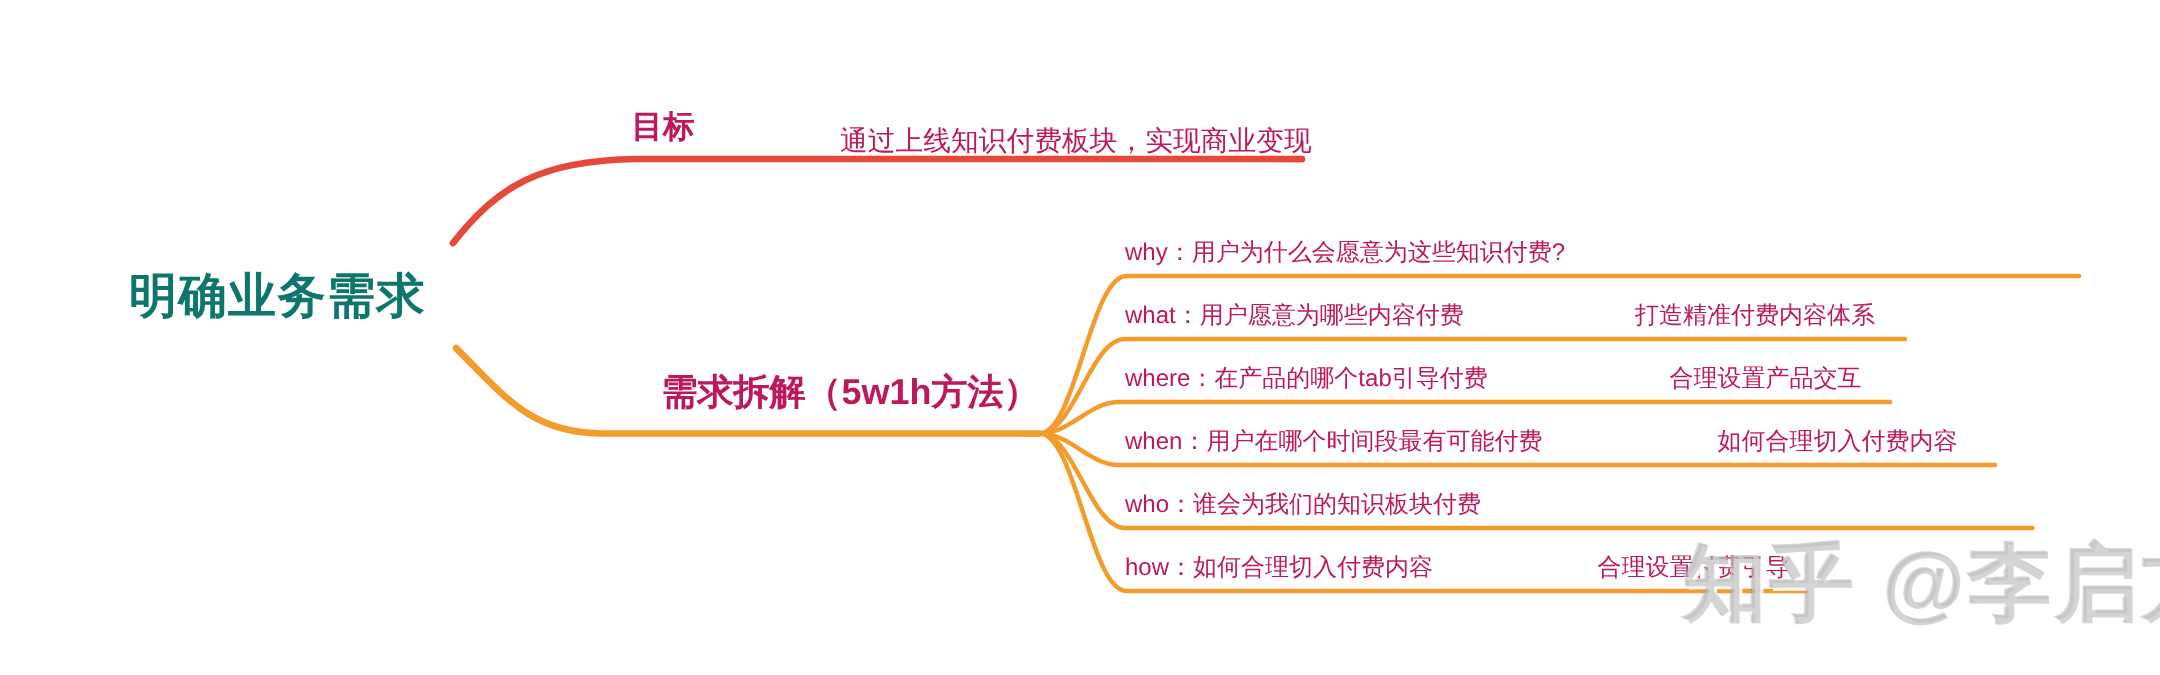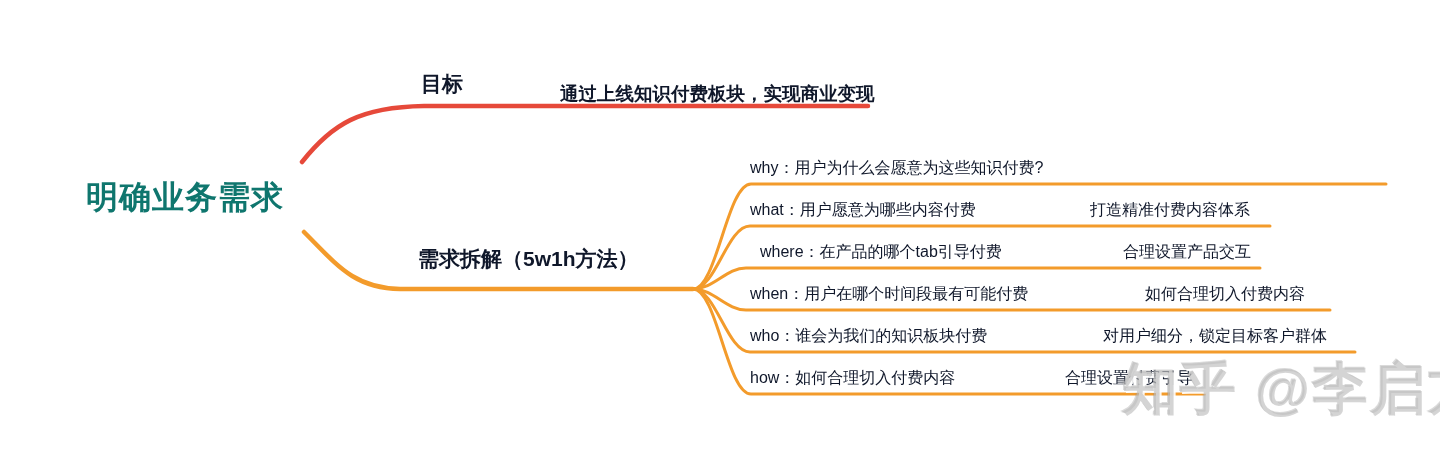--- a/index.html
+++ b/index.html
@@ -9,41 +9,41 @@
     height: 450px;
     background: #ffffff;
     overflow: hidden;
     font-family: "Liberation Sans", sans-serif;
   }
   .stage svg.links {
     position: absolute;
     left: 0; top: 0;
     width: 1440px; height: 450px;
   }
-  .node { position: absolute; white-space: nowrap; color: #0f172a; }
+  .node { position: absolute; white-space: nowrap; color: #be185d; }
   .root-label {
     left: 86px; top: 176px;
     font-size: 32px; font-weight: 900;
     color: #0f766e; letter-spacing: 1px;
   }
   .goal-label {
     left: 421px; top: 70px;
     font-size: 21px; font-weight: 800;
   }
   .goal-value {
     left: 560px; top: 81px;
-    font-size: 18.5px; font-weight: 700;
+    font-size: 18.5px; font-weight: 400;
   }
   .breakdown-label {
-    left: 418px; top: 245px;
-    font-size: 21px; font-weight: 800;
+    left: 441px; top: 245px;
+    font-size: 24px; font-weight: 800;
   }
   .q, .a { font-size: 16px; font-weight: 400; }
   .q { left: 750px; }
-  .r1 { top: 158px; } .r2 { top: 200px; } .r3 { top: 242px; margin-left: 10px; }
+  .r1 { top: 158px; } .r2 { top: 200px; } .r3 { top: 242px; }
   .r4 { top: 284px; } .r5 { top: 326px; } .r6 { top: 368px; }
   .a1 { left: 1175px; } .a2 { left: 1090px; } .a3 { left: 1113px; }
   .a4 { left: 1145px; } .a5 { left: 1103px; } .a6 { left: 1065px; }
   .watermark {
     position: absolute;
     left: 1122px; top: 352px;
     font-size: 56px; font-weight: 700;
     letter-spacing: 2px;
     color: rgba(187, 187, 187, 0.62);
     text-shadow: 2px 2px 0 rgba(255,255,255,0.9), -1px -1px 0 rgba(150,150,150,0.35);
@@ -78,20 +78,19 @@
   <div class="node q r2">what：用户愿意为哪些内容付费</div>
   <div class="node a a2 r2">打造精准付费内容体系</div>
 
   <div class="node q r3">where：在产品的哪个tab引导付费</div>
   <div class="node a a3 r3">合理设置产品交互</div>
 
   <div class="node q r4">when：用户在哪个时间段最有可能付费</div>
   <div class="node a a4 r4">如何合理切入付费内容</div>
 
   <div class="node q r5">who：谁会为我们的知识板块付费</div>
-  <div class="node a a5 r5">对用户细分，锁定目标客户群体</div>
 
   <div class="node q r6">how：如何合理切入付费内容</div>
   <div class="node a a6 r6">合理设置付费引导</div>
 
   <div class="watermark">知乎 @李启方</div>
 
 </div>
 
 </body></html>

